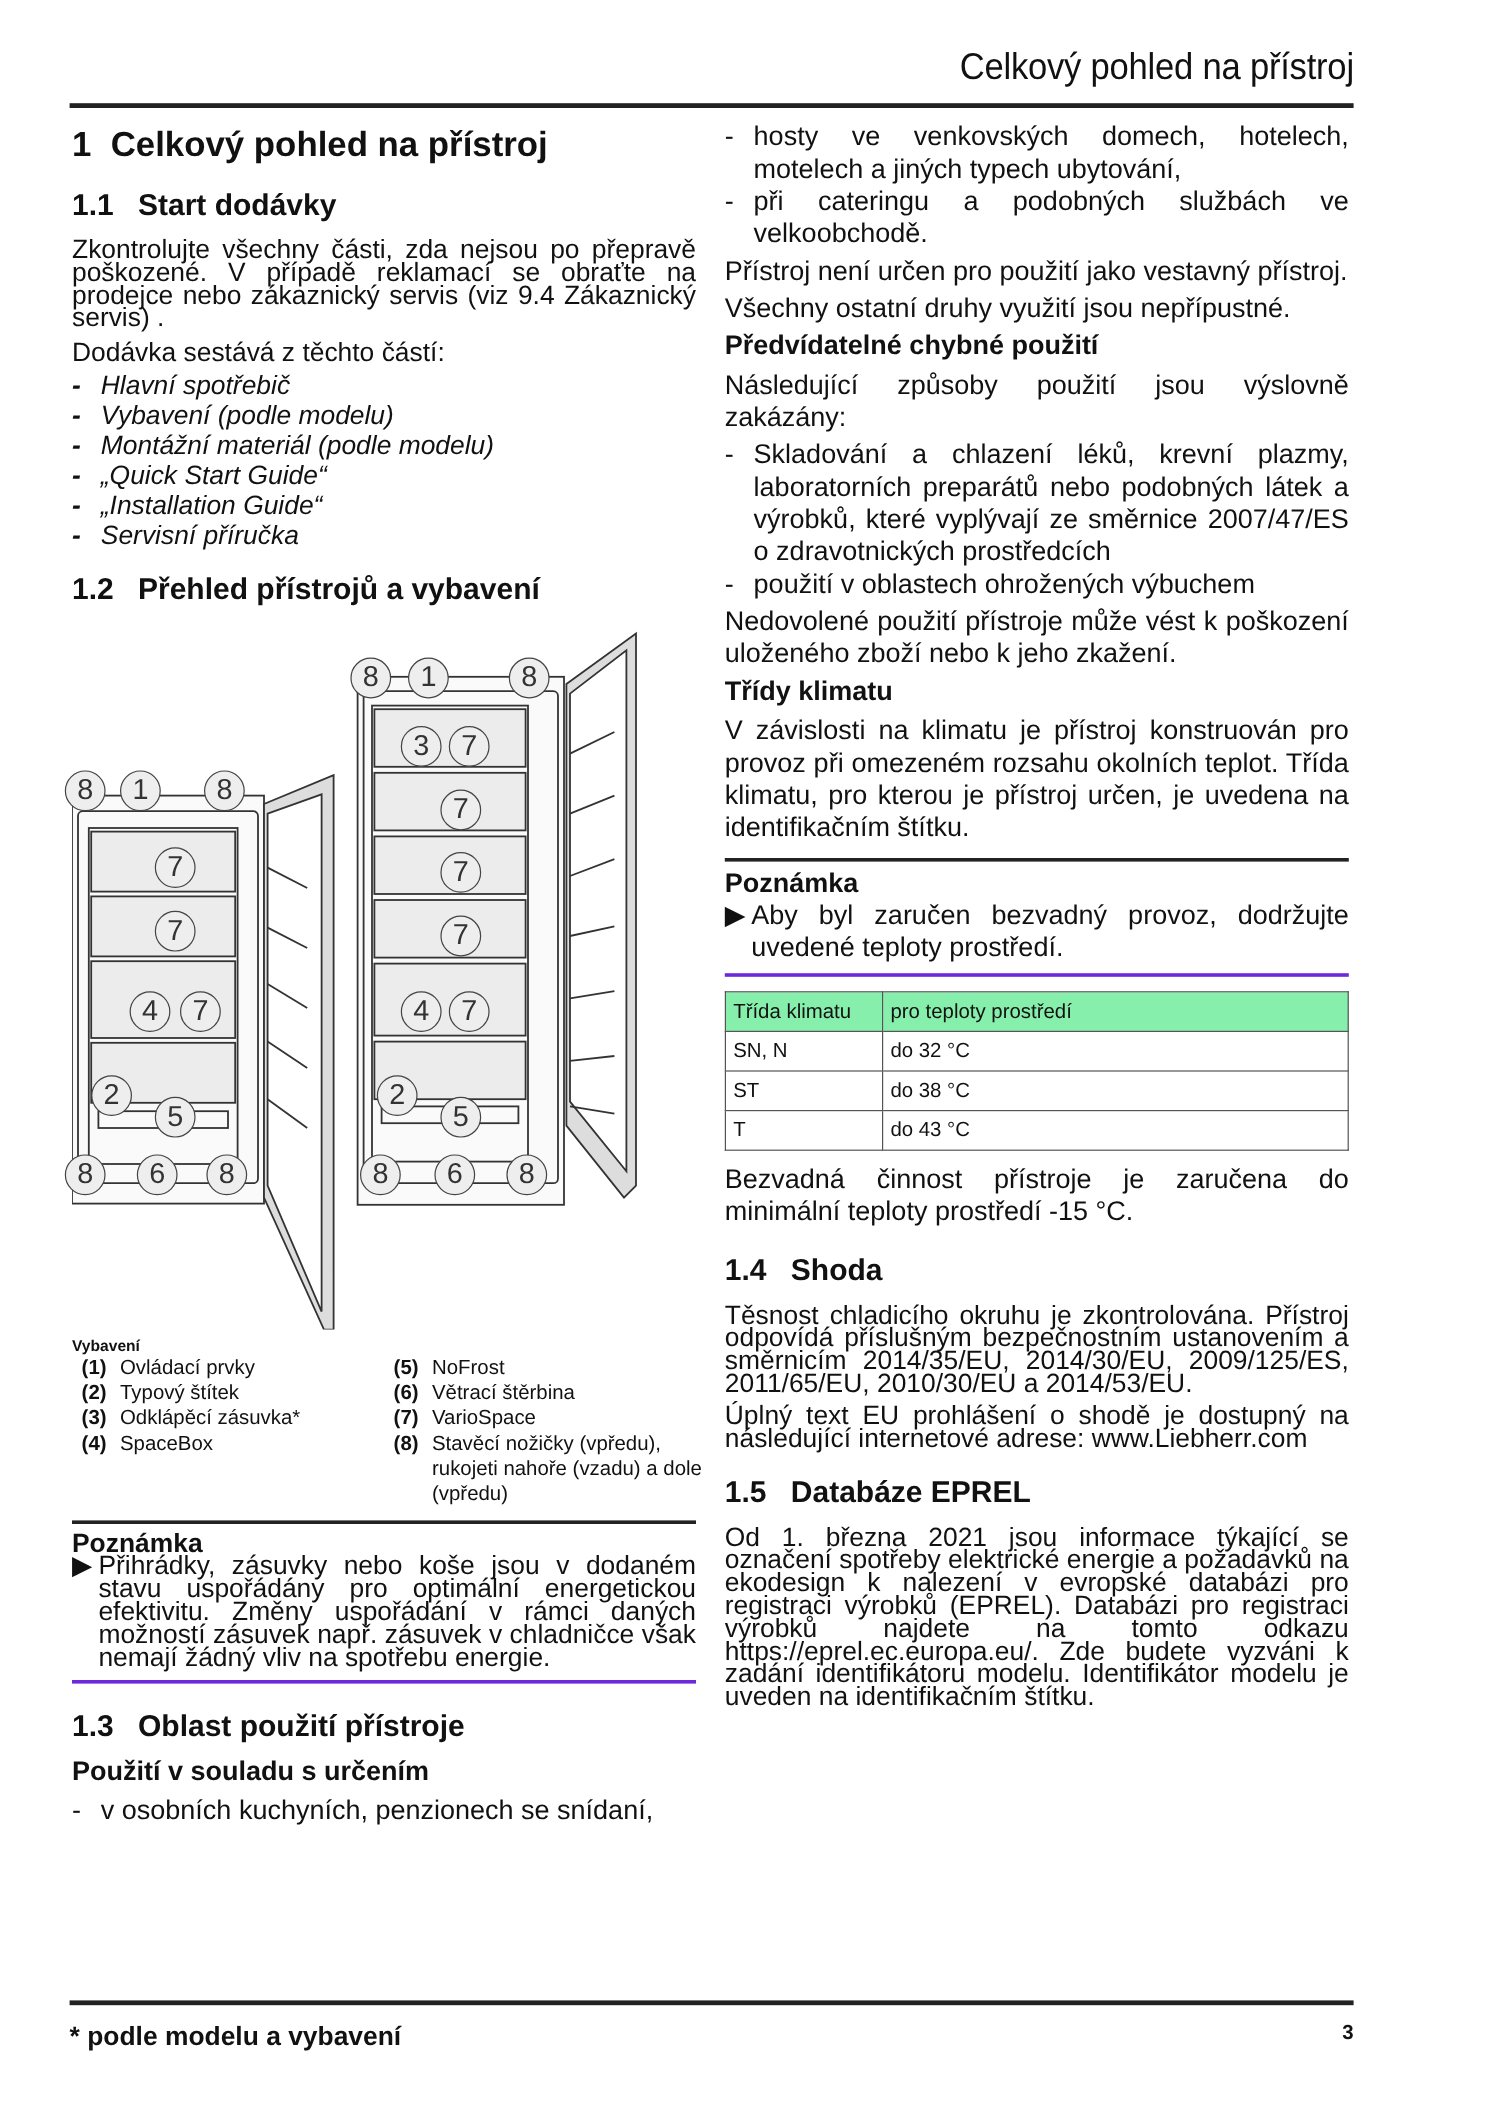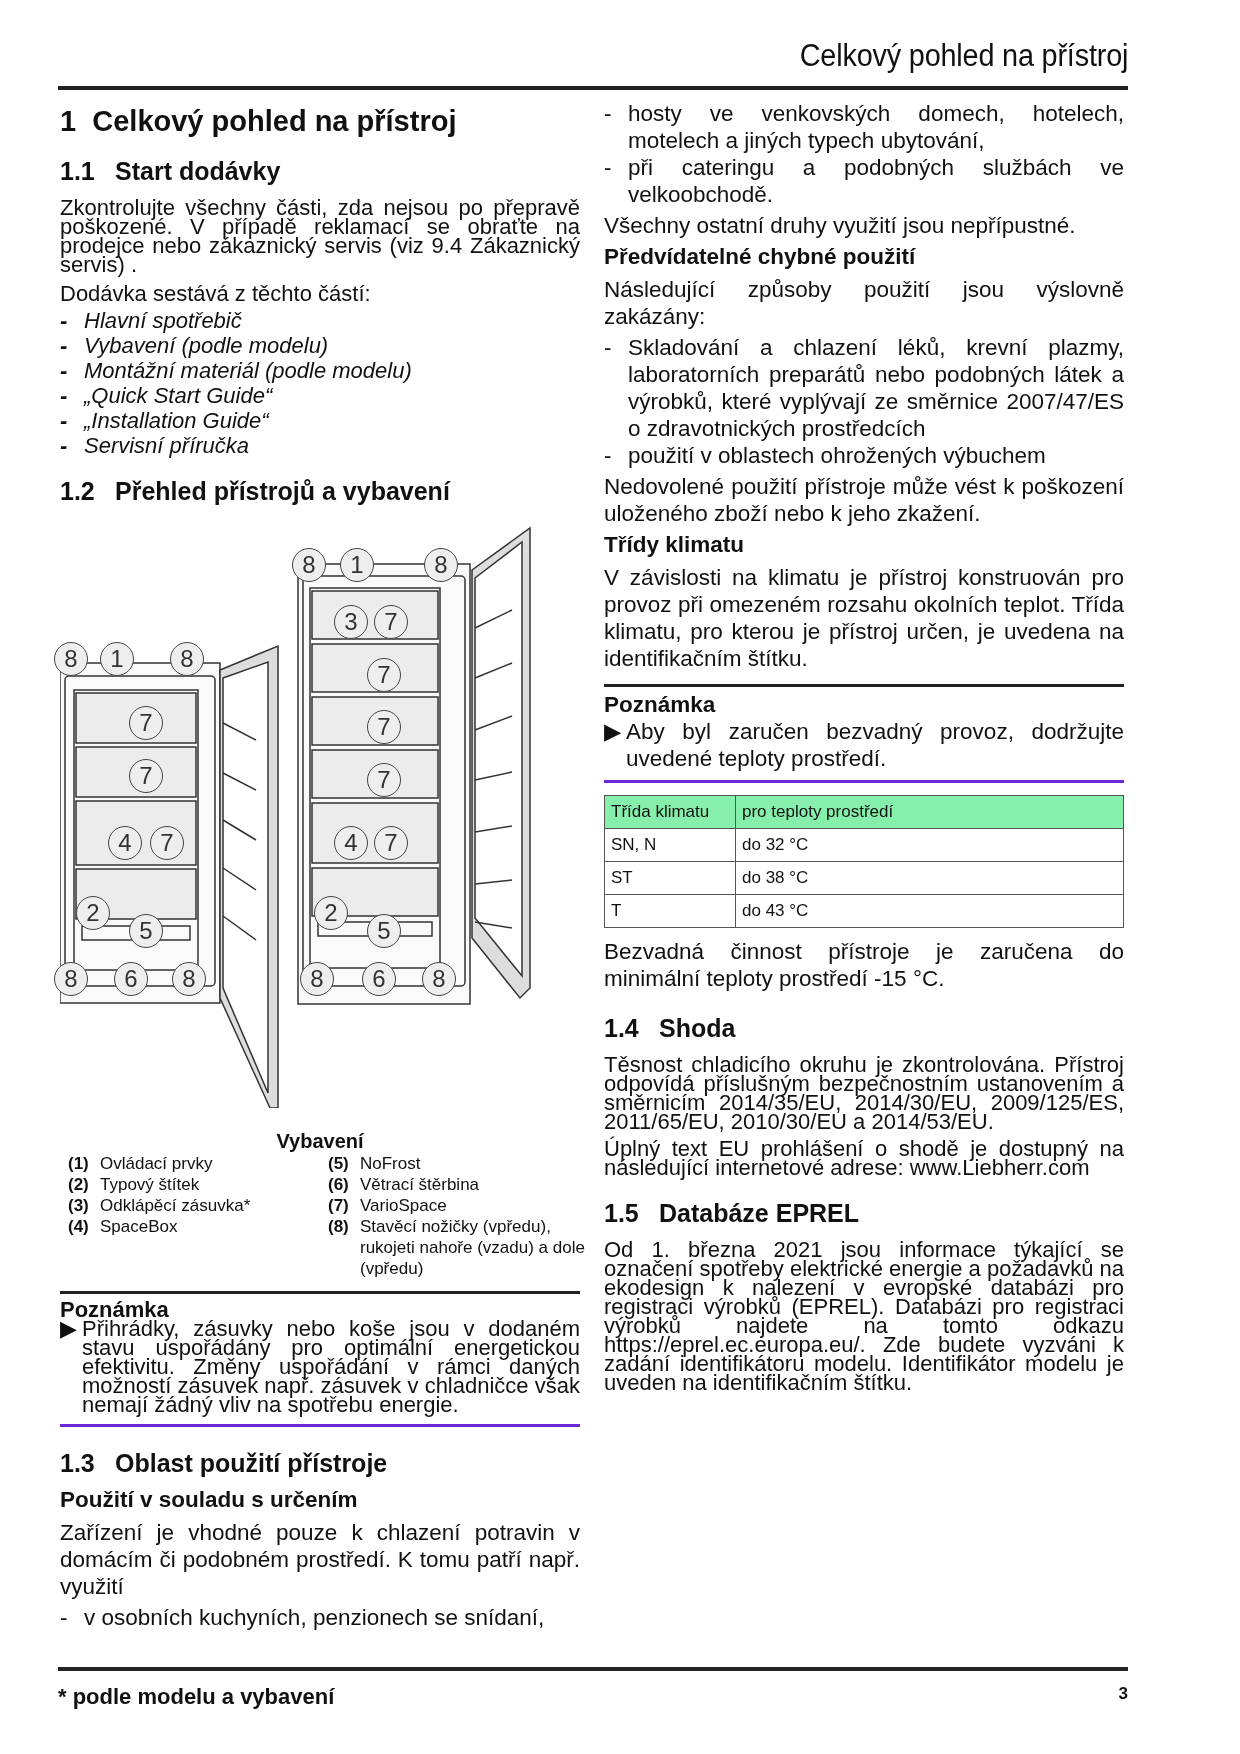--- a/index.html
+++ b/index.html
@@ -21,21 +21,21 @@
   .large { font-size: 22.5px; line-height: 27px; text-align: justify; }
   h3.sub { font-size: 22.5px; font-weight: bold; line-height: 27px; margin: 4px 0 6px 0; }
   .dash-list { list-style: none; }
   .dash-list li { position: relative; padding-left: 24px; }
   .dash-list li::before { content: "-"; position: absolute; left: 0; }
   .dash-list.small li { margin-bottom: 6px; padding-left: 24px; font-style: italic; }
   .dash-list.small li::before { font-weight: bold; }
 
   .figure { position: relative; height: 590px; margin-top: 6px; }
   .fig-caption { font-style: italic; font-size: 17px; margin-top: 0; }
-  .legend-title { text-align: center; font-weight: bold; font-size: 20px; margin-top: 22px; }
+  .legend-title { text-align: left; font-weight: bold; font-size: 13px; margin-top: 6px; }
   .legend { display: grid; grid-template-columns: 260px 260px; font-size: 17px; line-height: 21px; margin-left: 8px; }
   .legend-item { display: flex; }
   .legend-item .n { font-weight: bold; width: 32px; flex-shrink: 0; }
 
   .note-block { border-top: 3px solid #222; border-bottom: 3px solid #6d28d9; padding: 6px 0 10px 0; }
   .note-title { font-weight: bold; }
   .note-item { display: flex; }
   .note-item .arrow { width: 22px; flex-shrink: 0; }
 
   table.climate { width: 520px; border-collapse: collapse; font-size: 17px; }
@@ -189,31 +189,31 @@
     <div class="note-item">
       <span class="arrow">▶</span>
       <span>Přihrádky, zásuvky nebo koše jsou v dodaném stavu uspořádány pro optimální energetickou efektivitu. Změny uspořádání v rámci daných možností zásuvek např. zásuvek v chladničce však nemají žádný vliv na spotřebu energie.</span>
     </div>
   </div>
 
   <h2 class="section" style="margin-top:22px;margin-bottom:8px;">
     <span class="num">1.3</span><span>Oblast použití přístroje</span>
   </h2>
   <h3 class="sub">Použití v souladu s určením</h3>
-  <p class="large" style="margin-bottom:4px;">Zařízení je vhodné pouze k chlazení potravin v domácím či podobném prostředí. K tomu patří např. využití</p>
   <ul class="dash-list large">
     <li>v osobních kuchyních, penzionech se snídaní,</li>
   </ul>
 </div>
 
 <div class="col-right">
   <ul class="dash-list large">
     <li>hosty ve venkovských domech, hotelech, motelech a jiných typech ubytování,</li>
     <li>při cateringu a podobných službách ve velkoobchodě.</li>
   </ul>
+  <p class="large" style="margin-top:4px;">Přístroj není určen pro použití jako vestavný přístroj.</p>
   <p class="large" style="margin-top:4px;">Všechny ostatní druhy využití jsou nepřípustné.</p>
   <h3 class="sub">Předvídatelné chybné použití</h3>
   <p class="large" style="margin-bottom:4px;">Následující způsoby použití jsou výslovně zakázány:</p>
   <ul class="dash-list large">
     <li>Skladování a chlazení léků, krevní plazmy, laboratorních preparátů nebo podobných látek a výrobků, které vyplývají ze směrnice 2007/47/ES o zdravotnických prostředcích</li>
     <li>použití v oblastech ohrožených výbuchem</li>
   </ul>
   <p class="large" style="margin-top:4px;">Nedovolené použití přístroje může vést k poškození uloženého zboží nebo k jeho zkažení.</p>
   <h3 class="sub">Třídy klimatu</h3>
   <p class="large">V závislosti na klimatu je přístroj konstruován pro provoz při omezeném rozsahu okolních teplot. Třída klimatu, pro kterou je přístroj určen, je uvedena na identifikačním štítku.</p>

